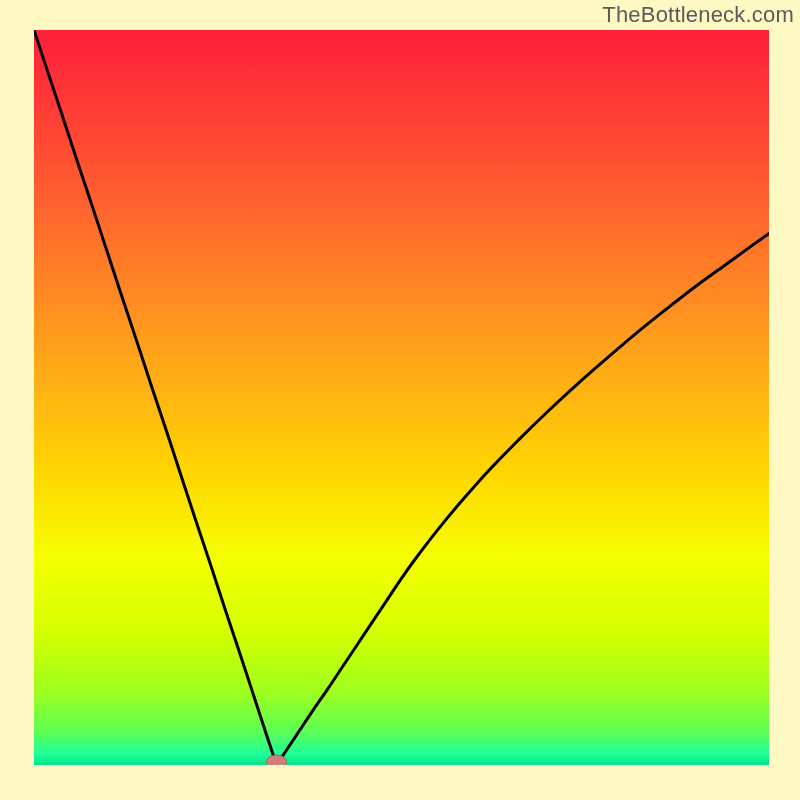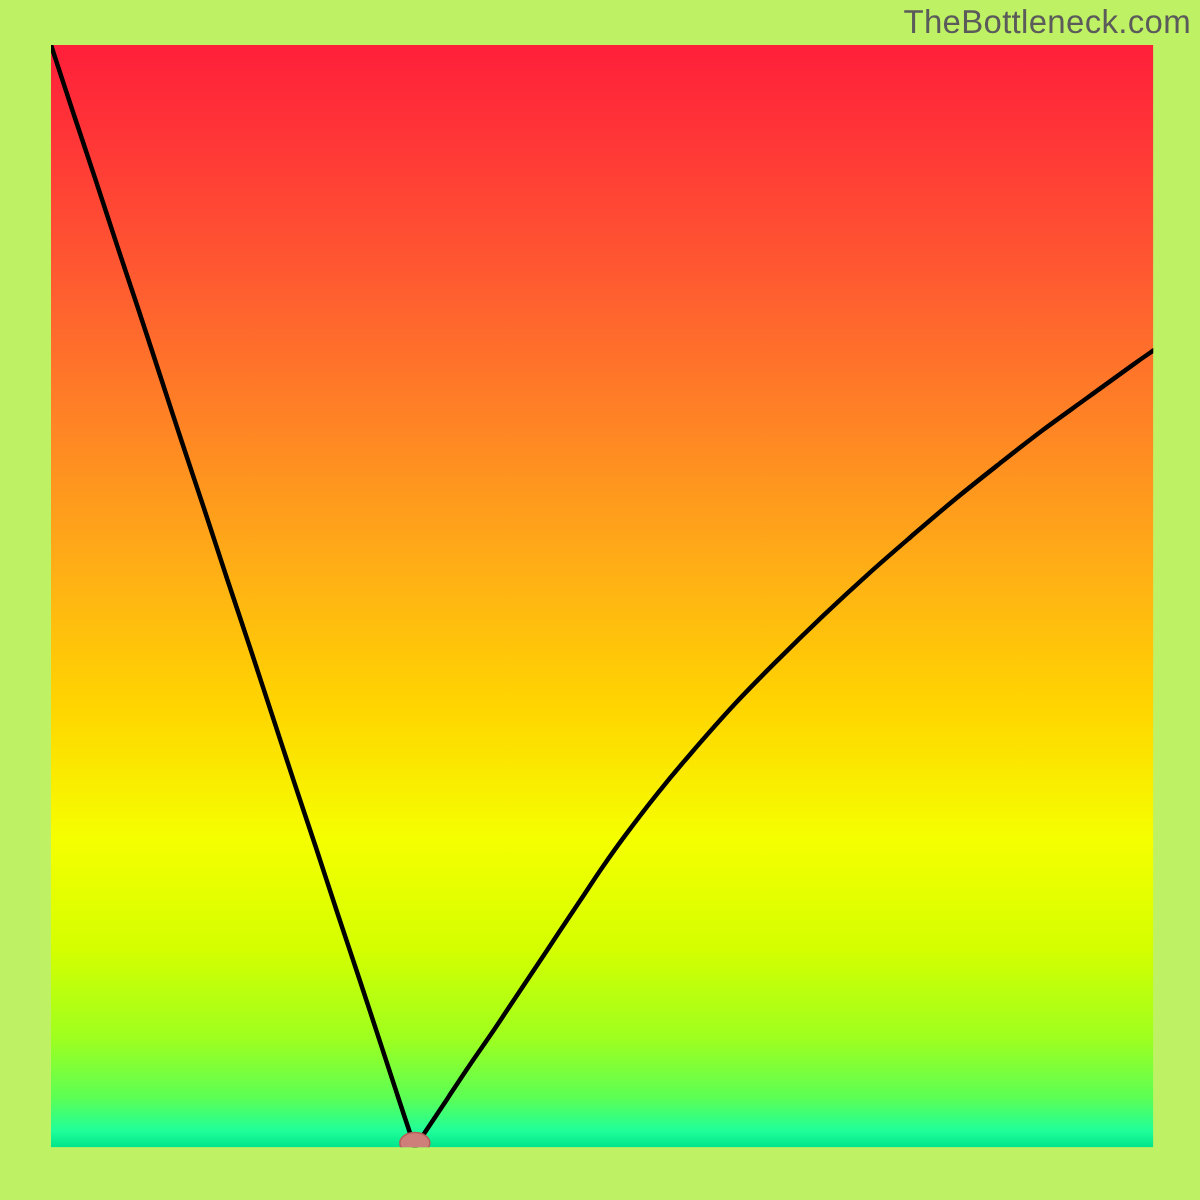--- a/index.html
+++ b/index.html
@@ -10,21 +10,21 @@
     background: #000;
     font-family: Arial, Helvetica, sans-serif;
     overflow: hidden;
   }
   .frame {
     position: absolute;
     top: 0;
     left: 0;
     width: 800px;
     height: 800px;
-    background: #bef264;
+    background: #fef9c3;
   }
   .watermark {
     position: absolute;
     top: 2px;
     right: 6px;
     color: #5b5b5b;
     font-size: 22px;
     font-weight: 500;
     letter-spacing: 0.2px;
     z-index: 10;

